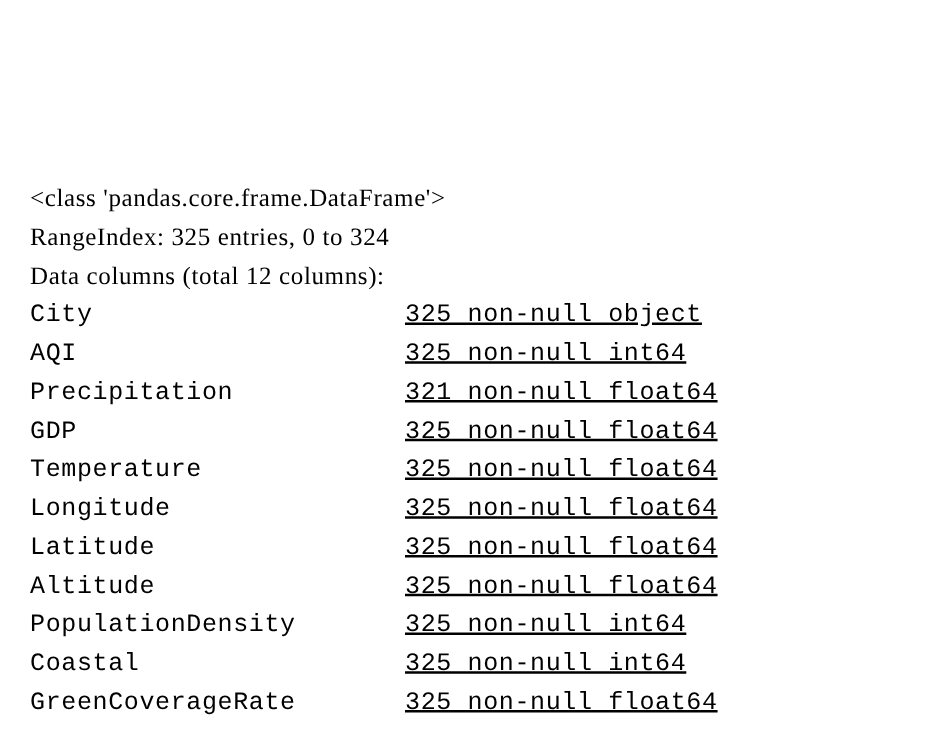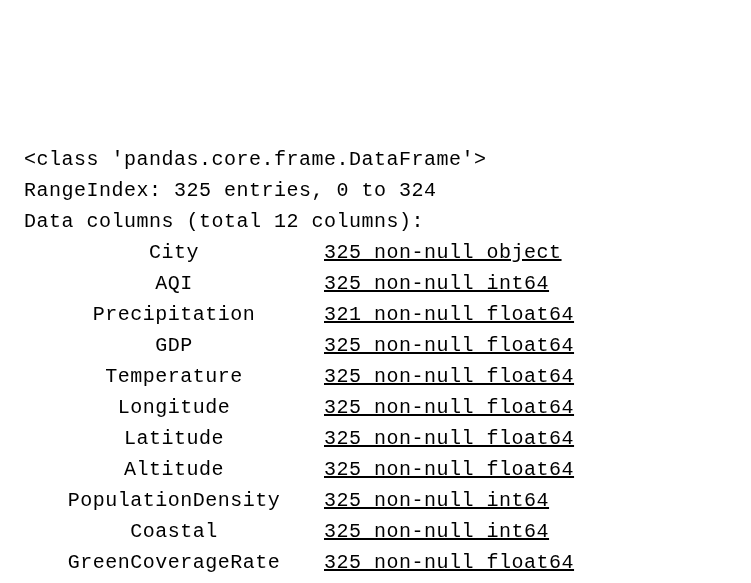--- a/index.html
+++ b/index.html
@@ -15,24 +15,24 @@
       color: #000000;
       padding: 20px 24px;
       white-space: pre;
       letter-spacing: 0.5px;
     }
     .output {
       display: block;
     }
     .line {
       display: block;
+      font-family: Liberation Serif, serif;
     }
     .col-row {
       display: flex;
-      text-align: center;
     }
     .col-name {
       display: inline-block;
       width: 300px;
     }
     .col-info {
       display: inline-block;
       text-decoration: underline;
     }
   </style>

